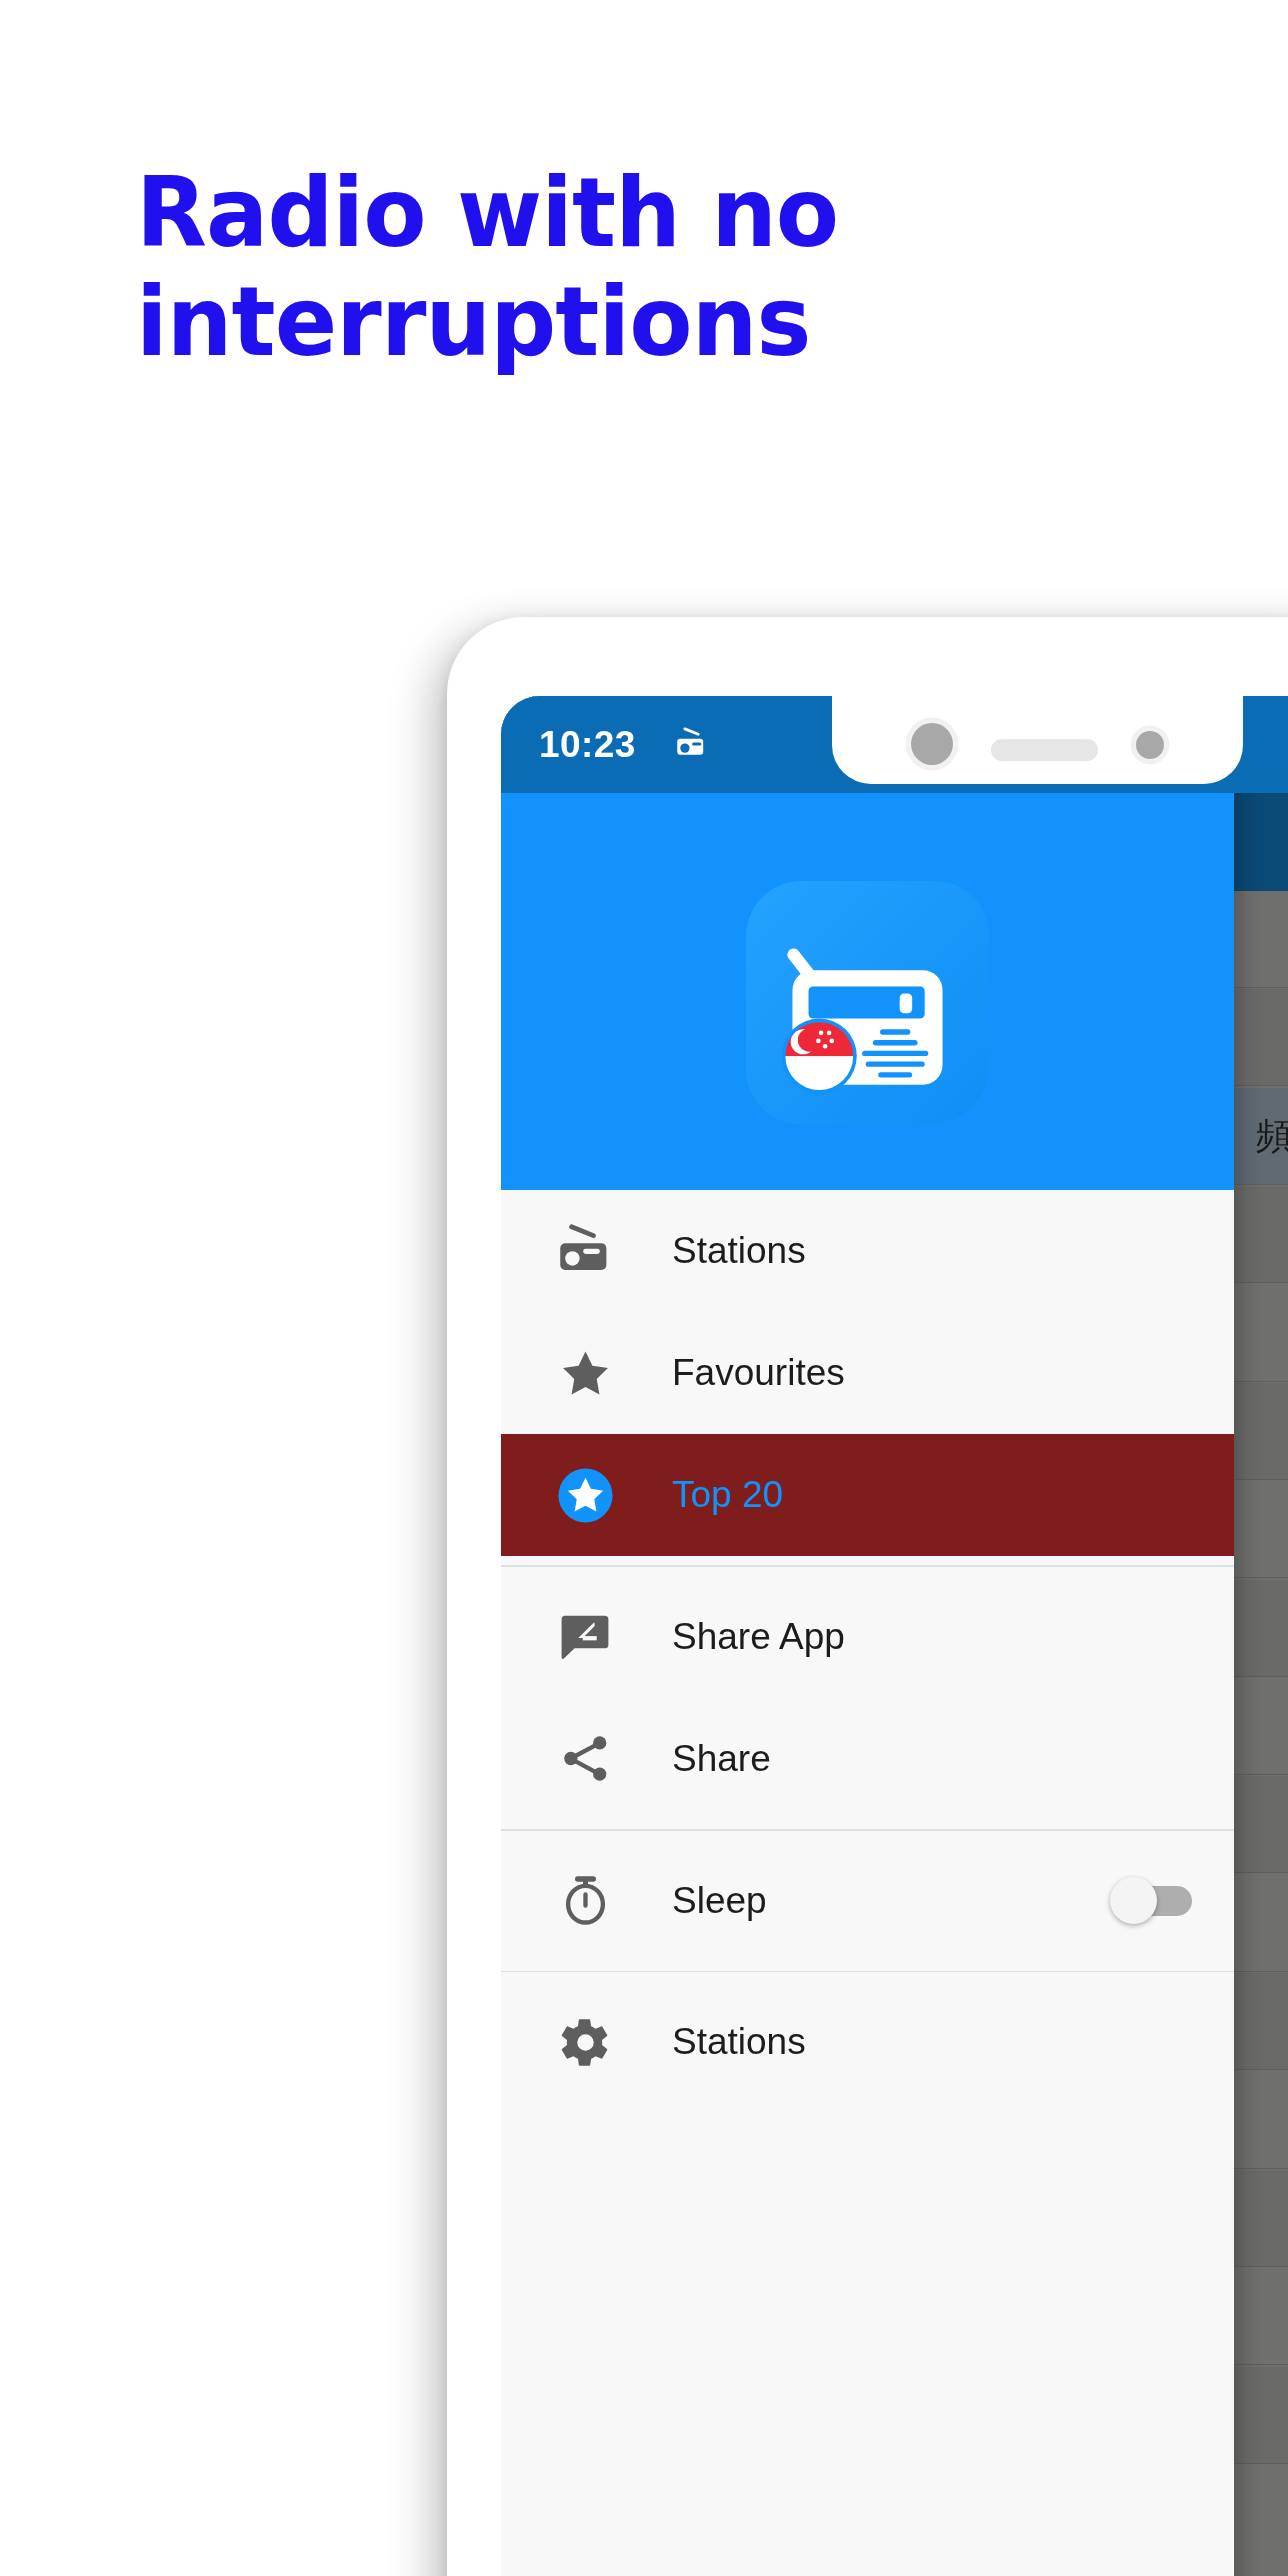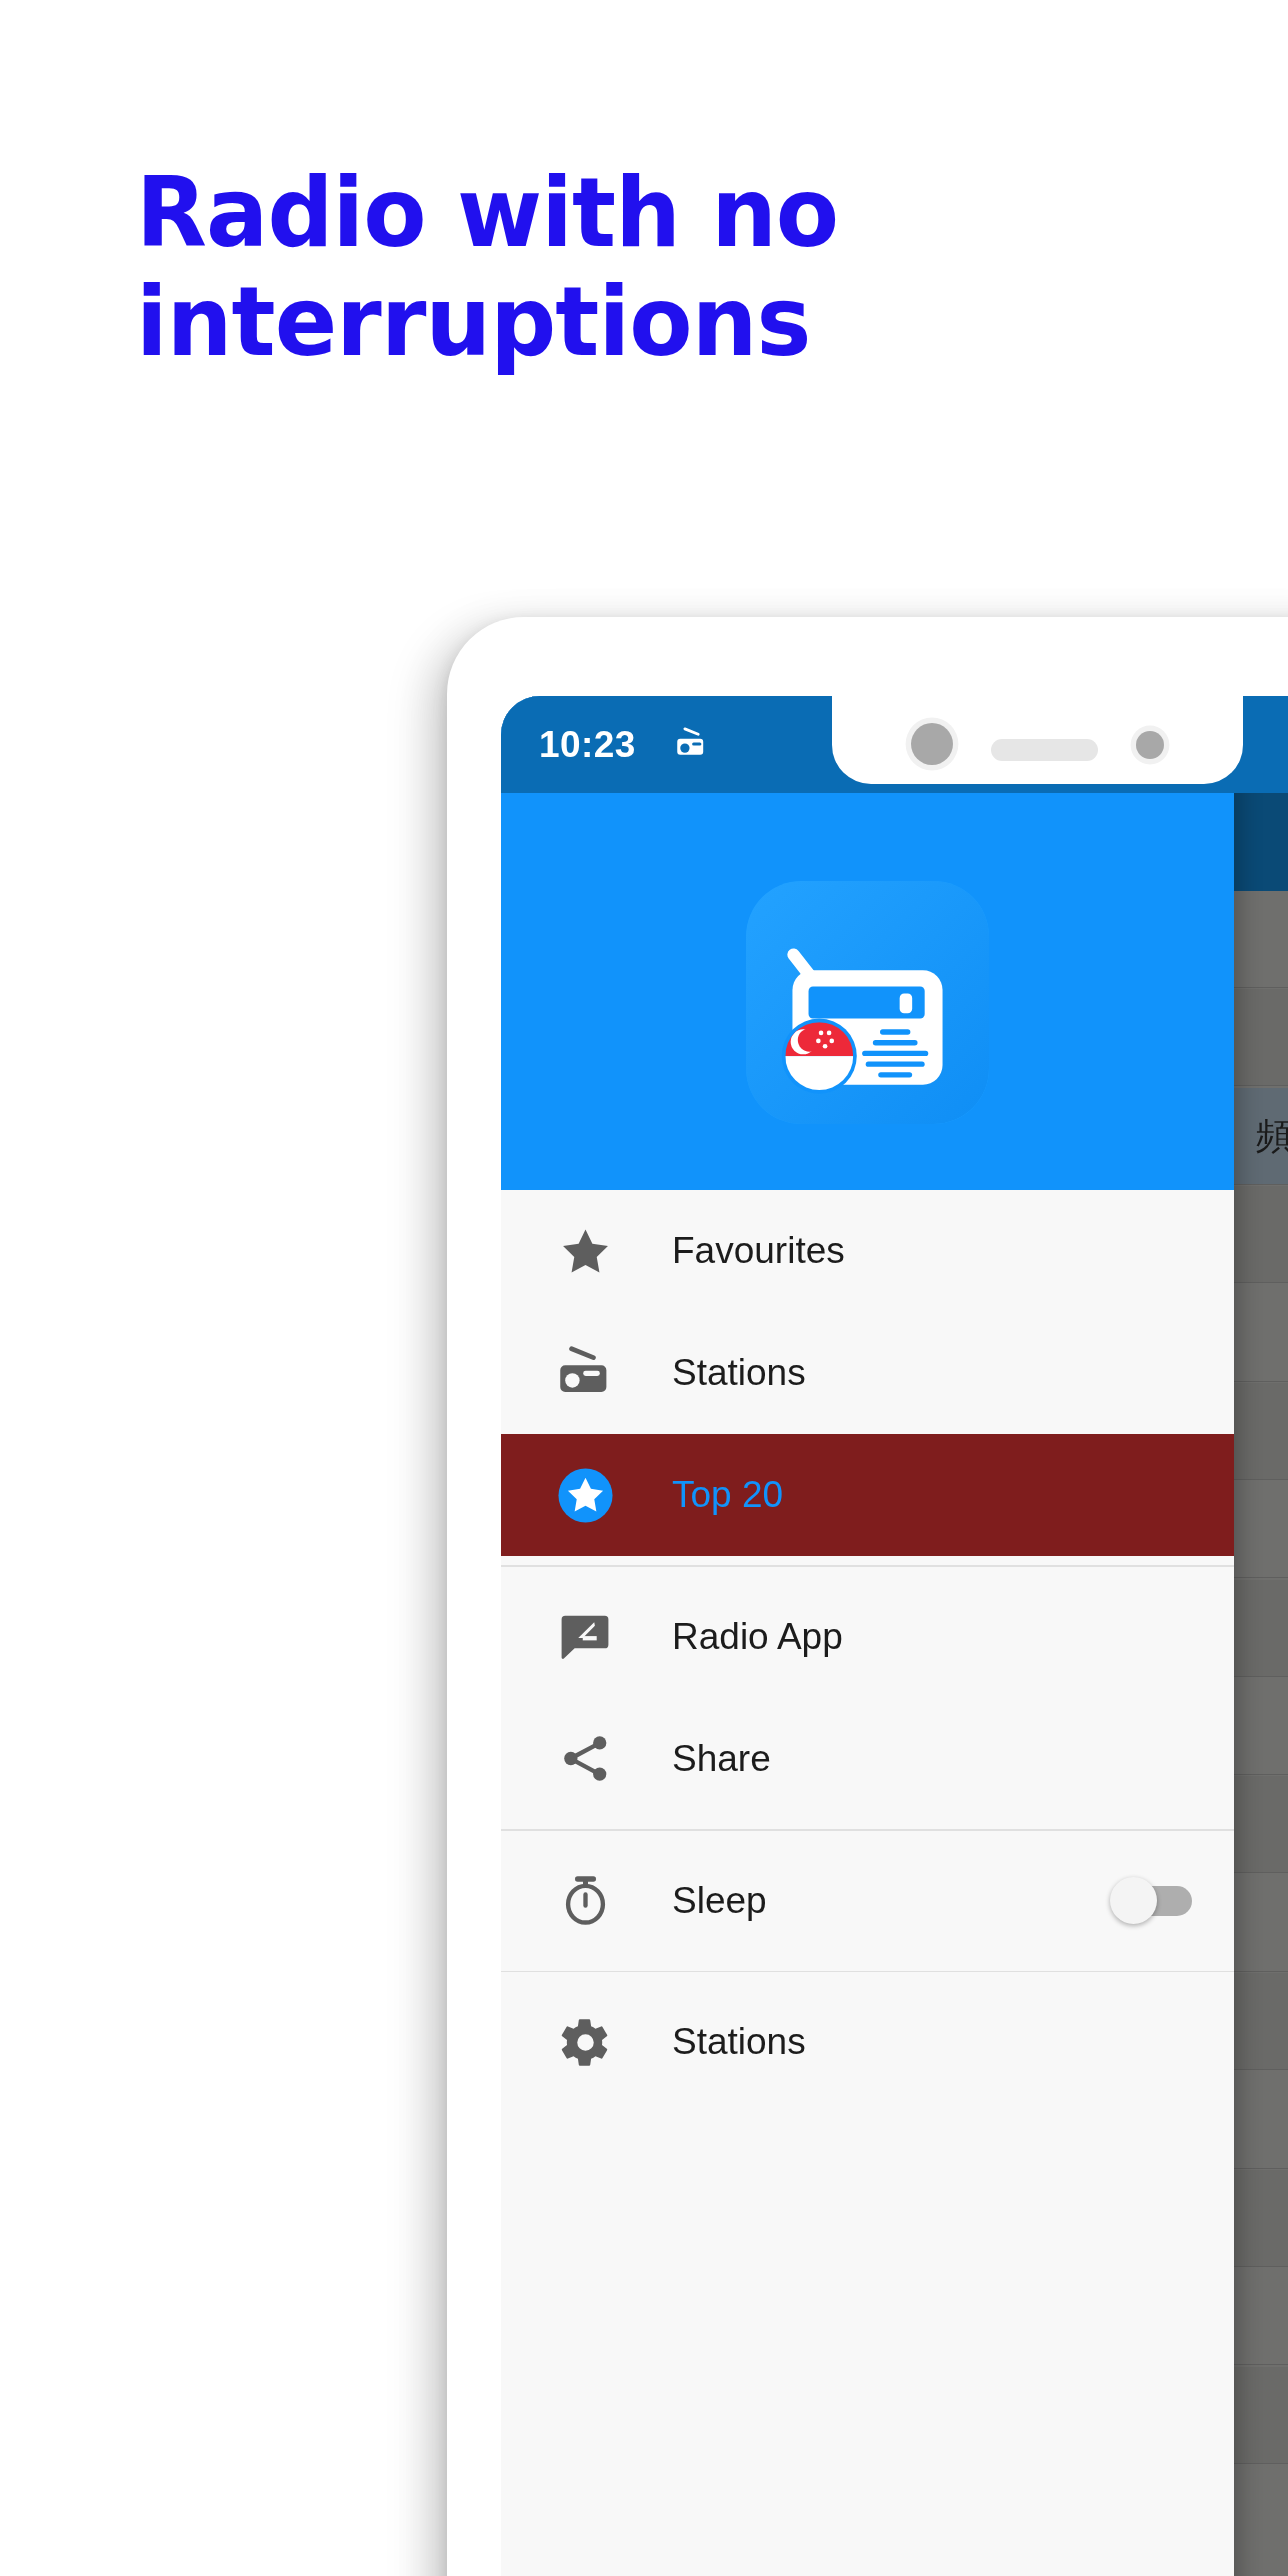--- a/index.html
+++ b/index.html
@@ -325,56 +325,56 @@
                   <circle cx="88.5" cy="185" r="2.6"></circle>
                 </g>
               </g>
             </svg>
           </div>
         </div>
 
         <div class="drawer-list" id="drawer-list">
             <div class="drawer-item">
               <span class="item-icon">
-                <svg width="55" height="55" viewBox="0 0 24 24" fill="#5e5e5e">
-      <path d="M12 2.4l3.0 6.2 6.8 0.95-4.9 4.8 1.18 6.8L12 17.9l-6.08 3.25L7.1 14.35 2.2 9.55l6.8-0.95z"></path>
-    </svg>
-              </span>
-              <span class="item-label">Favourites</span>
-            </div>
-            <div class="drawer-item">
-              <span class="item-icon">
                 <svg width="54" height="54" viewBox="0 0 24 24" fill="#5e5e5e">
       <path d="M3.2 8.6h16.1a2.2 2.2 0 0 1 2.2 2.2v7.4a2.2 2.2 0 0 1-2.2 2.2H3.2A2.2 2.2 0 0 1 1 18.2v-7.4a2.2 2.2 0 0 1 2.2-2.2z"></path>
       <rect x="4.6" y="2.2" width="12.6" height="2.1" rx="1.05" transform="rotate(22 11 3.2)"></rect>
       <circle cx="6.4" cy="15.3" r="3.2" fill="#f8f8f8"></circle>
       <rect x="11.2" y="11" width="7.4" height="2.3" rx="1.1" fill="#f8f8f8"></rect>
     </svg>
               </span>
               <span class="item-label">Stations</span>
             </div>
+            <div class="drawer-item">
+              <span class="item-icon">
+                <svg width="55" height="55" viewBox="0 0 24 24" fill="#5e5e5e">
+      <path d="M12 2.4l3.0 6.2 6.8 0.95-4.9 4.8 1.18 6.8L12 17.9l-6.08 3.25L7.1 14.35 2.2 9.55l6.8-0.95z"></path>
+    </svg>
+              </span>
+              <span class="item-label">Favourites</span>
+            </div>
             <div class="drawer-item selected">
               <span class="item-icon">
                 <svg width="59" height="59" viewBox="0 0 24 24">
       <circle cx="12" cy="12" r="11" fill="#1193fb"></circle>
       <path d="M12 4.8l2.2 4.5 4.95 0.72-3.58 3.5 0.85 4.95L12 16.12l-4.42 2.35 0.85-4.95-3.58-3.5 4.95-0.72z" fill="#ffffff"></path>
     </svg>
               </span>
               <span class="item-label">Top 20</span>
             </div>
             <div class="drawer-divider"></div>
             <div class="drawer-item">
               <span class="item-icon">
                 <svg width="54" height="54" viewBox="0 0 24 24" fill="#5e5e5e">
       <path d="M3.2 2.6h17.6a1.6 1.6 0 0 1 1.6 1.6v11.2a1.6 1.6 0 0 1-1.6 1.6H7.4L2.6 21.6a0.6 0.6 0 0 1-1-0.46V4.2a1.6 1.6 0 0 1 1.6-1.6z"></path>
       <path d="M16.1 5.4L9.0 12.4h2.0l5.4-5.4z" fill="#f8f8f8"></path>
       <rect x="11.0" y="11.6" width="6.2" height="1.9" fill="#f8f8f8"></rect>
     </svg>
               </span>
-              <span class="item-label">Radio App</span>
+              <span class="item-label">Share App</span>
             </div>
             <div class="drawer-item">
               <span class="item-icon">
                 <svg width="55" height="55" viewBox="0 0 24 24" fill="#5e5e5e">
       <circle cx="18.2" cy="5.2" r="2.9"></circle>
       <circle cx="5.6" cy="12" r="2.9"></circle>
       <circle cx="18.2" cy="18.8" r="2.9"></circle>
       <rect x="6.0" y="7.6" width="12.0" height="1.9" rx="0.95" transform="rotate(-28 12 8.5)"></rect>
       <rect x="6.0" y="14.6" width="12.0" height="1.9" rx="0.95" transform="rotate(28 12 15.5)"></rect>
     </svg>

